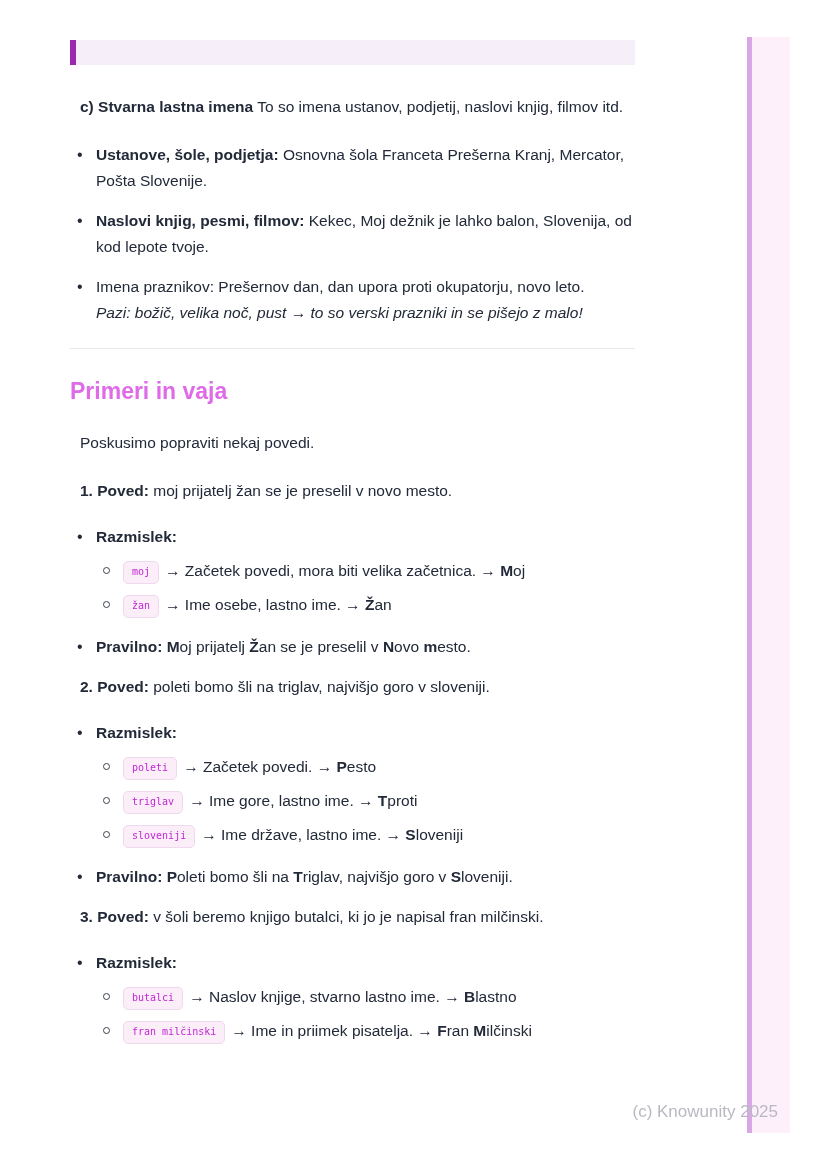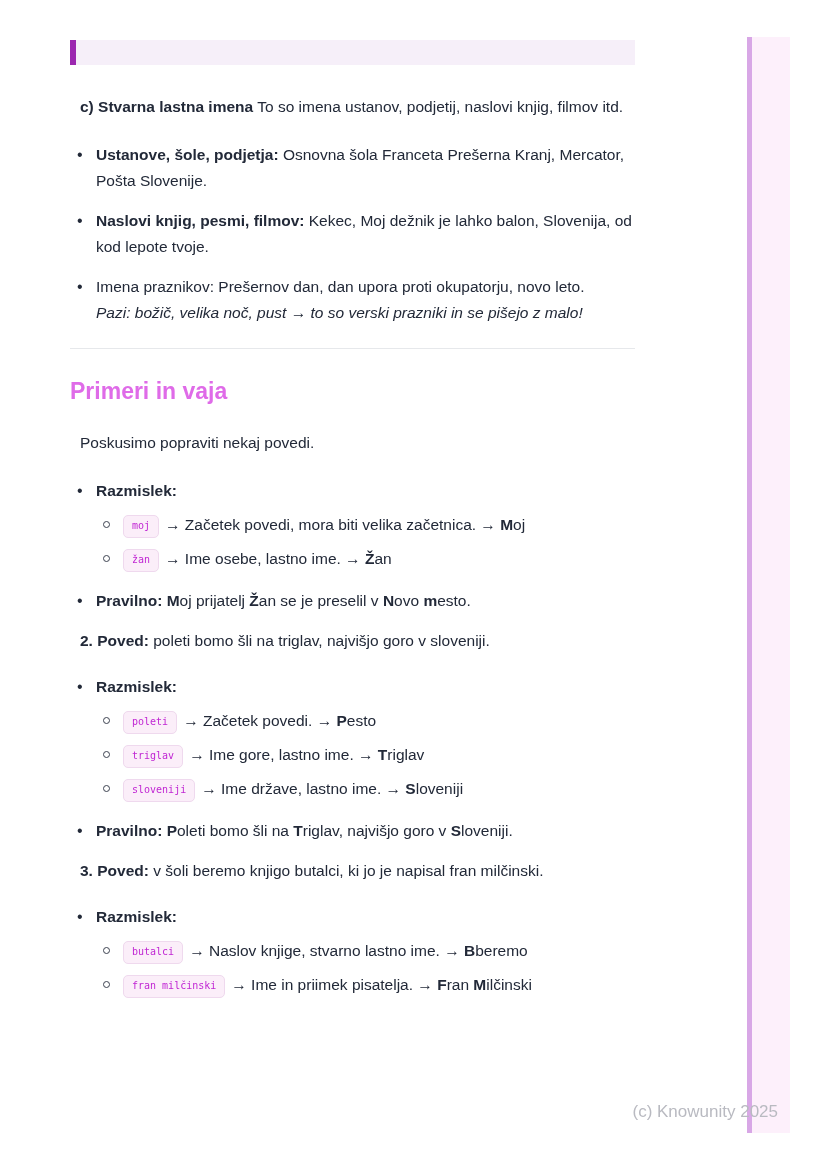--- a/index.html
+++ b/index.html
@@ -97,54 +97,55 @@
       <div class="note-line"><span style="font-style: italic;">Pazi: božič, velika noč, pust → to so verski prazniki in se pišejo z malo!</span></div>
     </li>
   </ul>
 
   <hr class="divider">
 
   <h2 class="section-title">Primeri in vaja</h2>
 
   <p class="para">Poskusimo popraviti nekaj povedi.</p>
 
+  <p class="para example-sentence"><strong>1. Poved:</strong><span> moj prijatelj žan se je preselil v novo mesto.</span></p>
   <ul class="list">
     <li>
       <strong>Razmislek:</strong>
       <ul class="sublist">
         <li><code class="chip">moj</code><span><span>→ Začetek povedi, mora biti velika začetnica. → </span><span style="font-weight: 700;">M</span><span>oj</span></span></li>
         <li><code class="chip">žan</code><span><span>→ Ime osebe, lastno ime. → </span><span style="font-weight: 700;">Ž</span><span>an</span></span></li>
       </ul>
     </li>
     <li class="pravilno-item">
       <strong>Pravilno:</strong>
       <span><span style="font-weight: 700;">M</span><span>oj prijatelj </span><span style="font-weight: 700;">Ž</span><span>an se je preselil v </span><span style="font-weight: 700;">N</span><span>ovo </span><span style="font-weight: 700;">m</span><span>esto.</span></span>
     </li>
   </ul>
 
   <p class="para example-sentence"><strong>2. Poved:</strong><span> poleti bomo šli na triglav, najvišjo goro v sloveniji.</span></p>
   <ul class="list">
     <li>
       <strong>Razmislek:</strong>
       <ul class="sublist">
         <li><code class="chip">poleti</code><span><span>→ Začetek povedi. → </span><span style="font-weight: 700;">P</span><span>esto</span></span></li>
-        <li><code class="chip">triglav</code><span><span>→ Ime gore, lastno ime. → </span><span style="font-weight: 700;">T</span><span>riglav</span></span></li>
+        <li><code class="chip">triglav</code><span><span>→ Ime gore, lastno ime. → </span><span style="font-weight: 700;">T</span><span>proti</span></span></li>
         <li><code class="chip">sloveniji</code><span><span>→ Ime države, lastno ime. → </span><span style="font-weight: 700;">S</span><span>loveniji</span></span></li>
       </ul>
     </li>
     <li class="pravilno-item">
       <strong>Pravilno:</strong>
       <span><span style="font-weight: 700;">P</span><span>oleti bomo šli na </span><span style="font-weight: 700;">T</span><span>riglav, najvišjo goro v </span><span style="font-weight: 700;">S</span><span>loveniji.</span></span>
     </li>
   </ul>
 
   <p class="para example-sentence"><strong>3. Poved:</strong><span> v šoli beremo knjigo butalci, ki jo je napisal fran milčinski.</span></p>
   <ul class="list">
     <li>
       <strong>Razmislek:</strong>
       <ul class="sublist">
-        <li><code class="chip">butalci</code><span><span>→ Naslov knjige, stvarno lastno ime. → </span><span style="font-weight: 700;">B</span><span>beremo</span></span></li>
+        <li><code class="chip">butalci</code><span><span>→ Naslov knjige, stvarno lastno ime. → </span><span style="font-weight: 700;">B</span><span>lastno</span></span></li>
         <li><code class="chip">fran milčinski</code><span><span>→ Ime in priimek pisatelja. → </span><span style="font-weight: 700;">F</span><span>ran </span><span style="font-weight: 700;">M</span><span>ilčinski</span></span></li>
       </ul>
     </li>
   </ul>
 
 </div>
 
 </body></html>

